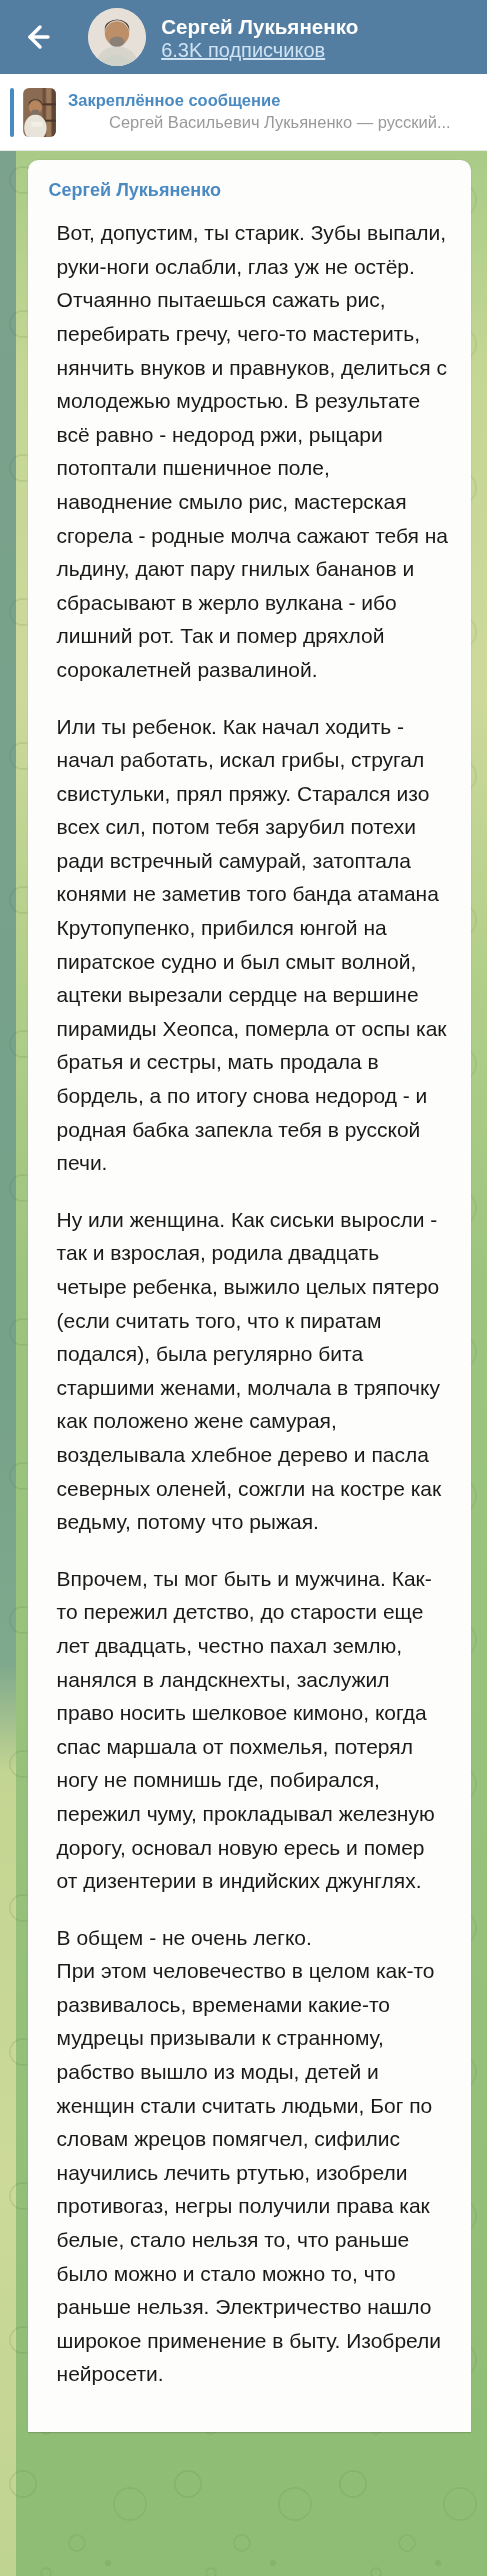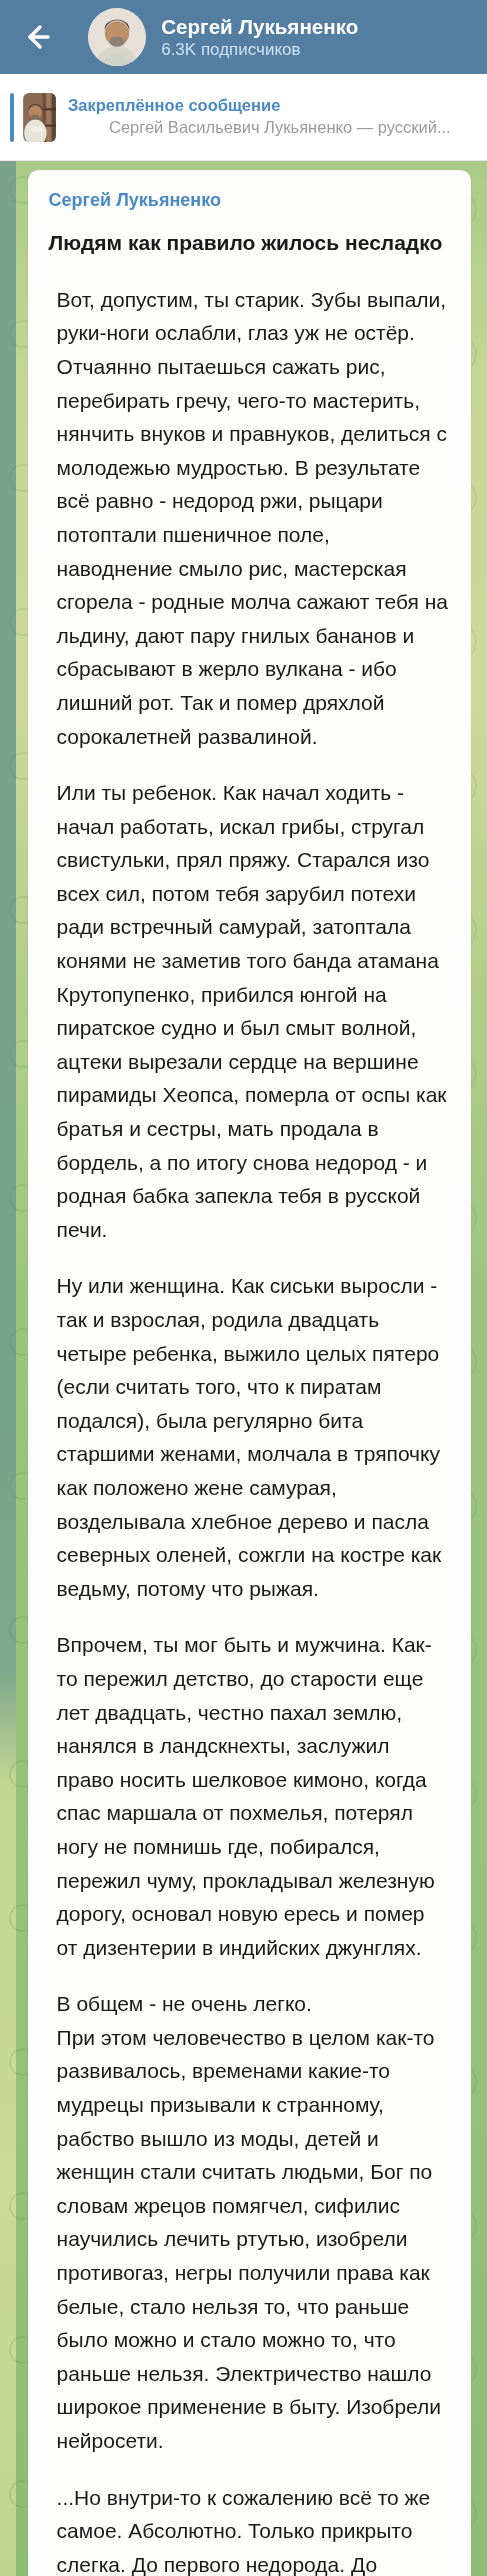--- a/index.html
+++ b/index.html
@@ -13,25 +13,25 @@
     display:flex;align-items:center;padding:0 12.4px;box-sizing:border-box;
   }
   .back{background:none;border:none;padding:0;margin:0 0 0 9.3px;cursor:pointer;
         width:32px;height:32px;flex:0 0 auto;}
   .back svg{display:block;width:32px;height:32px;}
   .avatar{width:58px;height:58px;border-radius:50%;overflow:hidden;flex:0 0 auto;
           margin-left:34px;background:#e3ddd6;}
   .avatar svg{display:block;width:58px;height:58px;}
   .htext{display:flex;flex-direction:column;justify-content:center;margin-left:15.5px;min-width:0;}
   .htitle{color:var(--header_title,#fff);font-size:20.6px;font-weight:bold;line-height:26px;white-space:nowrap;}
-  .hsub{color:var(--header_subtitle,#cfe3f2);font-size:17px;line-height:20.6px;white-space:nowrap;}
+  .hsub{color:var(--header_subtitle,#cfe3f2);font-size:20px;line-height:20.6px;white-space:nowrap;text-decoration:underline;}
 
   
   .pinned{
-    position:relative;height:87px;background:#fff;display:flex;align-items:center;
+    position:relative;height:77px;background:#fff;display:flex;align-items:center;
     padding:0 12.4px 0 10.3px;box-sizing:border-box;cursor:pointer;
     border-bottom:0.5px solid #e9e9e9;box-shadow:0 1px 1.5px rgba(0,0,0,.07);
   }
   .pin-line{width:4.1px;height:49px;border-radius:2.1px;background:var(--accent_blue,#4a8ac2);flex:0 0 auto;}
   .pin-thumb{width:33px;height:49px;border-radius:6.2px;overflow:hidden;flex:0 0 auto;margin-left:8.2px;}
   .pin-thumb svg{display:block;width:33px;height:49px;}
   .pin-texts{margin-left:12.4px;flex:1 1 auto;min-width:0;}
   .pin-title{color:var(--accent_blue,#4a8ac2);font-size:16.5px;font-weight:600;line-height:21.6px;white-space:nowrap;overflow:hidden;}
   .pin-preview{color:var(--pinned_preview_grey,#9a9a9a);font-size:16.5px;line-height:21.6px;white-space:nowrap;overflow:hidden;margin-left:41px;}
 
@@ -123,27 +123,25 @@
       <div class="pin-preview">Сергей Васильевич Лукьяненко — русский...</div>
     </div>
   </div>
 
   <div class="chat">
     <div class="left-band"></div>
     <div class="doodles"></div>
 
     <div class="bubble">
       <a class="author">Сергей Лукьяненко</a>
-      <div class="msg-title">Людям как правило жилось несладко</div>
       <div class="msg-body">
           <p>Вот, допустим, ты старик. Зубы выпали, руки-ноги ослабли, глаз уж не остёр. Отчаянно пытаешься сажать рис, перебирать гречу, чего-то мастерить, нянчить внуков и правнуков, делиться с молодежью мудростью. В результате всё равно - недород ржи, рыцари потоптали пшеничное поле, наводнение смыло рис, мастерская сгорела - родные молча сажают тебя на льдину, дают пару гнилых бананов и сбрасывают в жерло вулкана - ибо лишний рот. Так и помер дряхлой сорокалетней развалиной.</p>
           <p>Или ты ребенок. Как начал ходить - начал работать, искал грибы, стругал свистульки, прял пряжу. Старался изо всех сил, потом тебя зарубил потехи ради встречный самурай, затоптала конями не заметив того банда атамана Крутопупенко, прибился юнгой на пиратское судно и был смыт волной, ацтеки вырезали сердце на вершине пирамиды Хеопса, померла от оспы как братья и сестры, мать продала в бордель, а по итогу снова недород - и родная бабка запекла тебя в русской печи.</p>
           <p>Ну или женщина. Как сиськи выросли - так и взрослая, родила двадцать четыре ребенка, выжило целых пятеро (если считать того, что к пиратам подался), была регулярно бита старшими женами, молчала в тряпочку как положено жене самурая, возделывала хлебное дерево и пасла северных оленей, сожгли на костре как ведьму, потому что рыжая.</p>
           <p>Впрочем, ты мог быть и мужчина. Как-то пережил детство, до старости еще лет двадцать, честно пахал землю, нанялся в ландскнехты, заслужил право носить шелковое кимоно, когда спас маршала от похмелья, потерял ногу не помнишь где, побирался, пережил чуму, прокладывал железную дорогу, основал новую ересь и помер от дизентерии в индийских джунглях.</p>
           <p>В общем - не очень легко.
 При этом человечество в целом как-то развивалось, временами какие-то мудрецы призывали к странному, рабство вышло из моды, детей и женщин стали считать людьми, Бог по словам жрецов помягчел, сифилис научились лечить ртутью, изобрели противогаз, негры получили права как белые, стало нельзя то, что раньше было можно и стало можно то, что раньше нельзя. Электричество нашло широкое применение в быту. Изобрели нейросети.</p>
-          <p>...Но внутри-то к сожалению всё то же самое. Абсолютно. Только прикрыто слегка. До первого недорода. До первого атамана. До первого костра.</p>
         </div>
     </div>
   </div>
 
 </div>
 
 
 </body></html>

